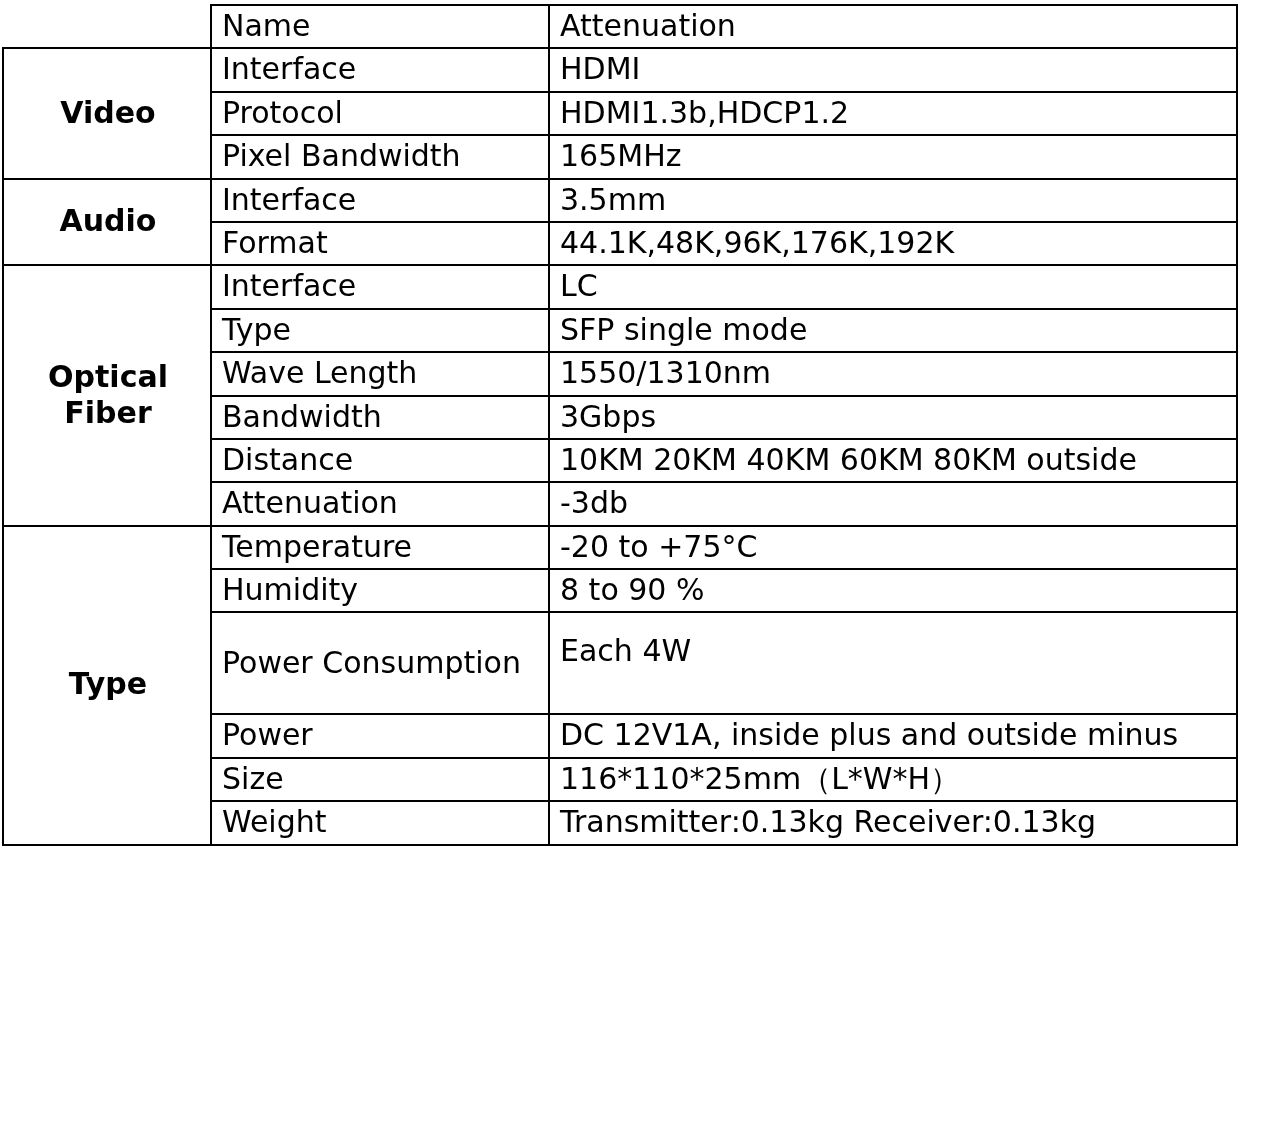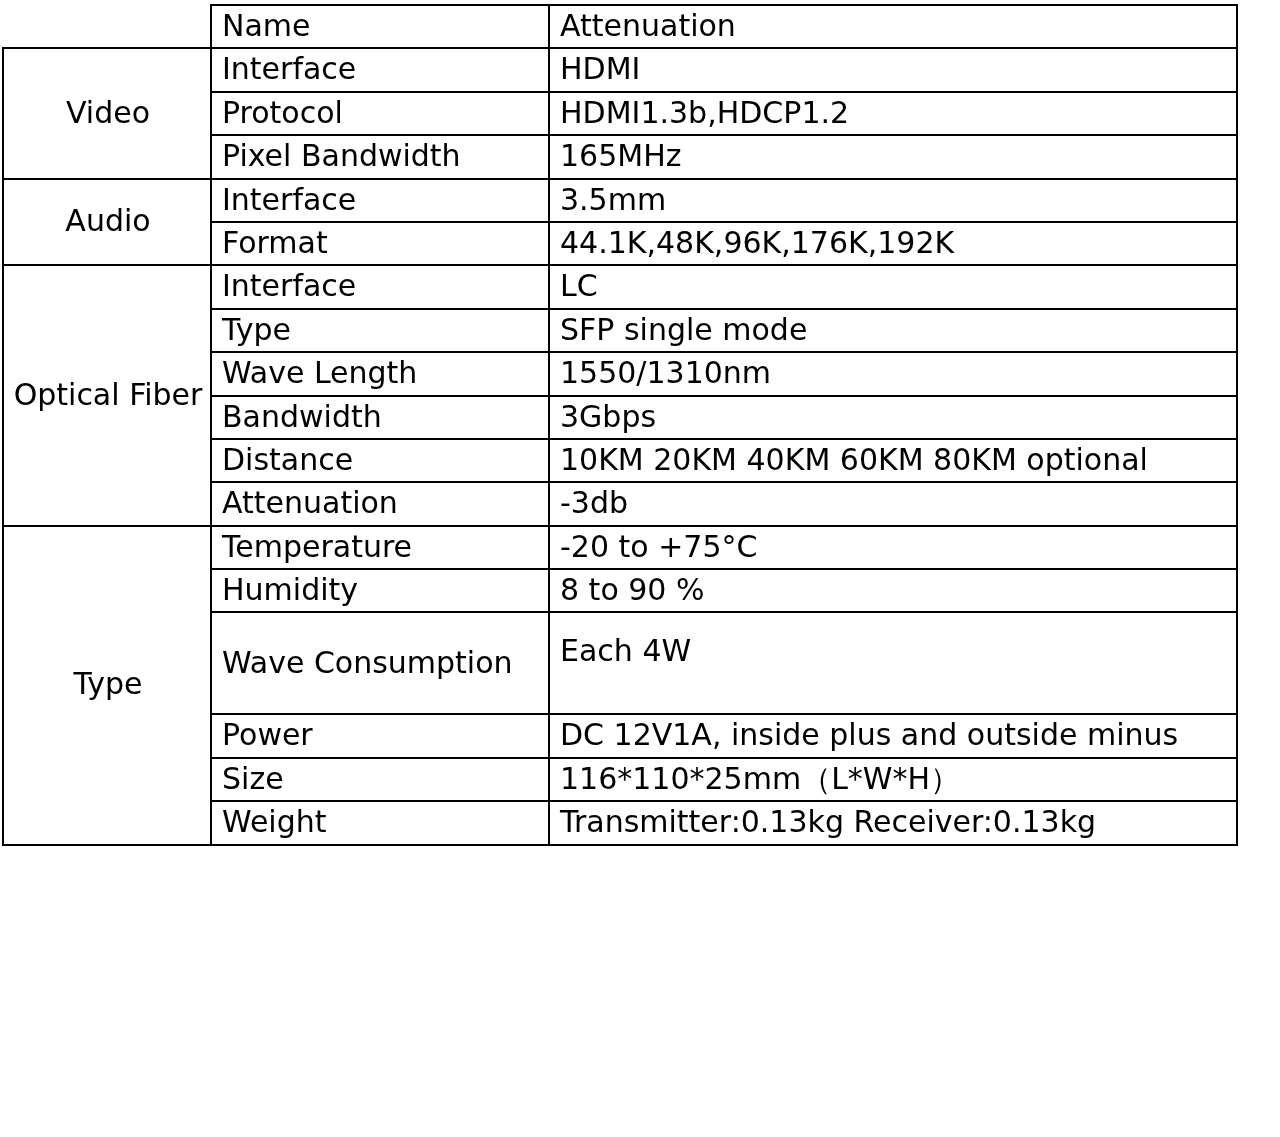--- a/index.html
+++ b/index.html
@@ -30,20 +30,21 @@
     overflow: hidden;
   }
   .col-group { width: 208px; }
   .col-name  { width: 338px; }
   .col-desc  { width: auto; }
 
   td.group-cell {
     text-align: center;
     padding-left: 2px;
     white-space: normal;
+    font-weight: bold;
   }
   td.header-cell {
     padding-left: 10px;
   }
   td.blank-cell {
     border-left: none;
     border-top: none;
   }
   .hdr-name { padding-left: 10px; }
   td.tall { height: 76px; }
@@ -101,38 +102,38 @@
     <tr>
       <td>Wave Length</td>
       <td>1550/1310nm</td>
     </tr>
     <tr>
       <td>Bandwidth</td>
       <td>3Gbps</td>
     </tr>
     <tr>
       <td>Distance</td>
-      <td>10KM 20KM 40KM 60KM 80KM optional</td>
+      <td>10KM 20KM 40KM 60KM 80KM outside</td>
     </tr>
     <tr>
       <td>Attenuation</td>
       <td>-3db</td>
     </tr>
 
     <tr>
       <td class="group-cell" rowspan="6">Type</td>
       <td>Temperature</td>
       <td>-20  to +75°C</td>
     </tr>
     <tr>
       <td>Humidity</td>
       <td>8 to 90 %</td>
     </tr>
     <tr>
-      <td class="tall" style="white-space:normal;">Wave Consumption</td>
+      <td class="tall" style="white-space:normal;">Power Consumption</td>
       <td class="tall" style="vertical-align:top;padding-top:20px;">Each 4W</td>
     </tr>
     <tr>
       <td>Power</td>
       <td>DC 12V1A, inside plus and outside minus</td>
     </tr>
     <tr>
       <td>Size</td>
       <td>116*110*25mm（L*W*H）</td>
     </tr>

